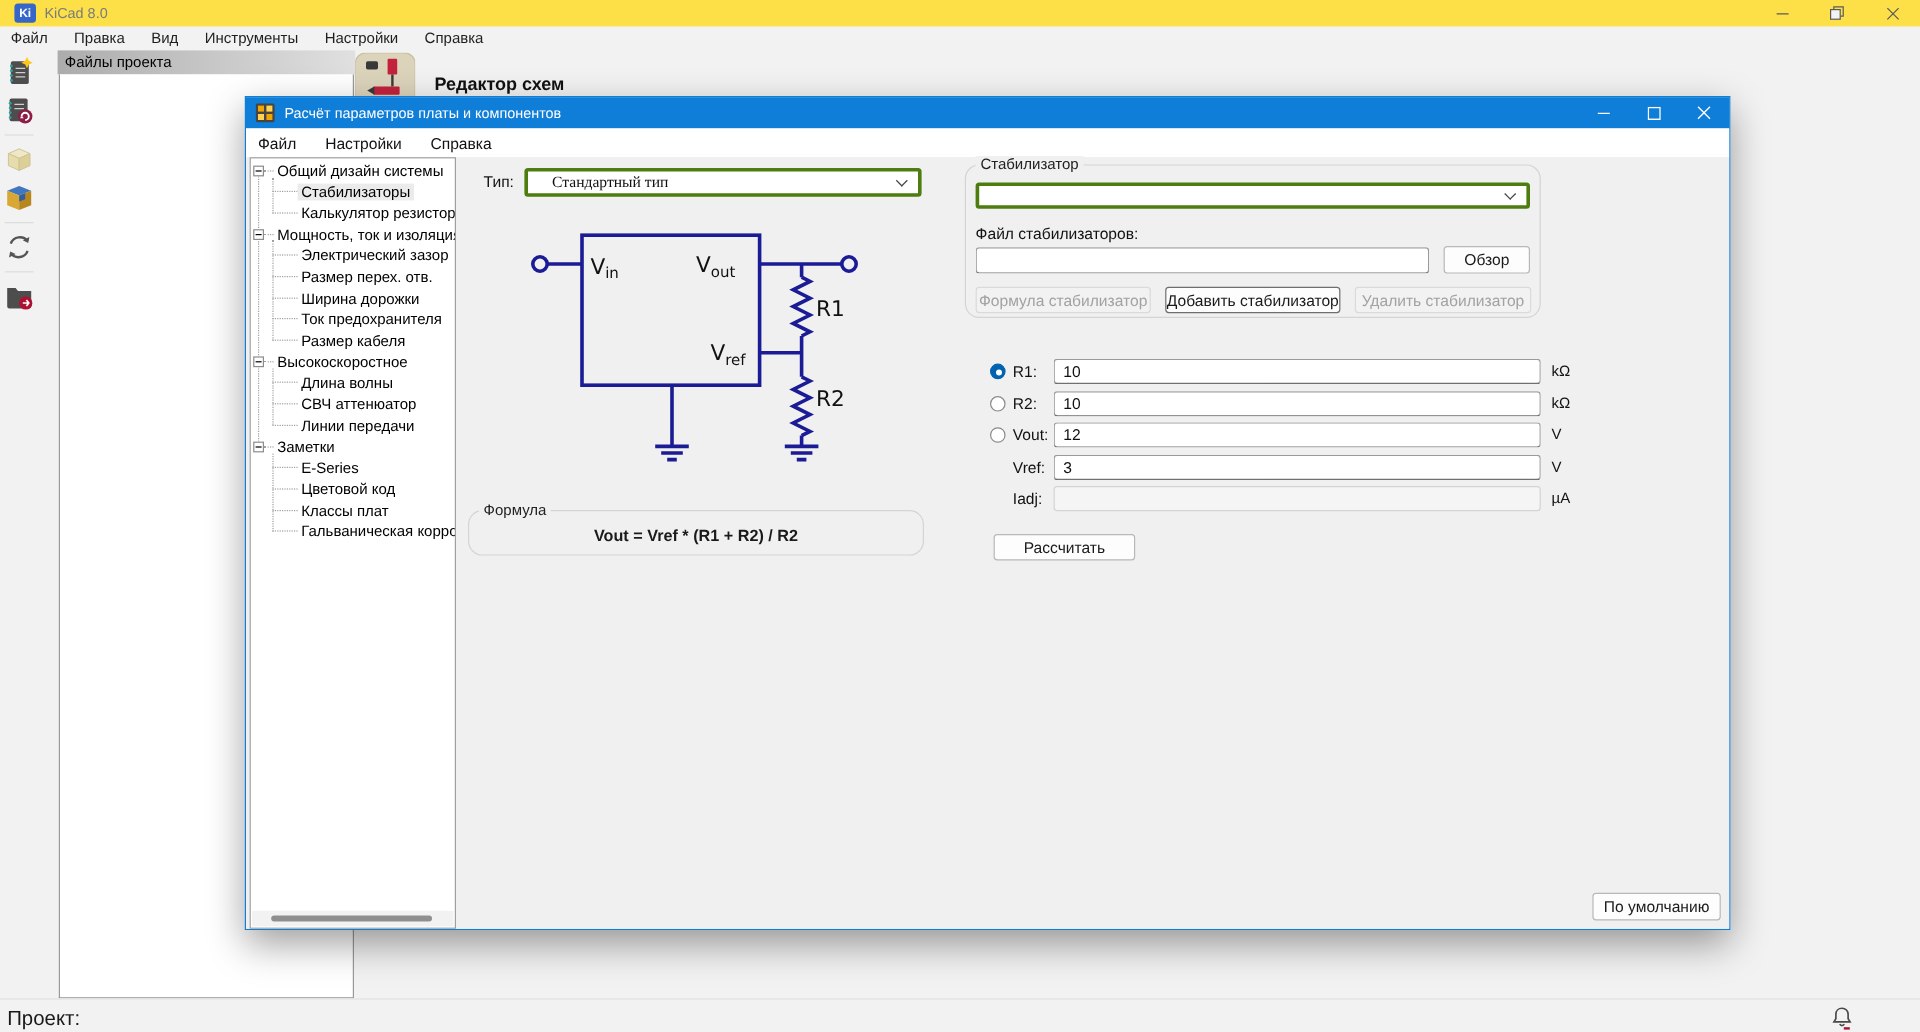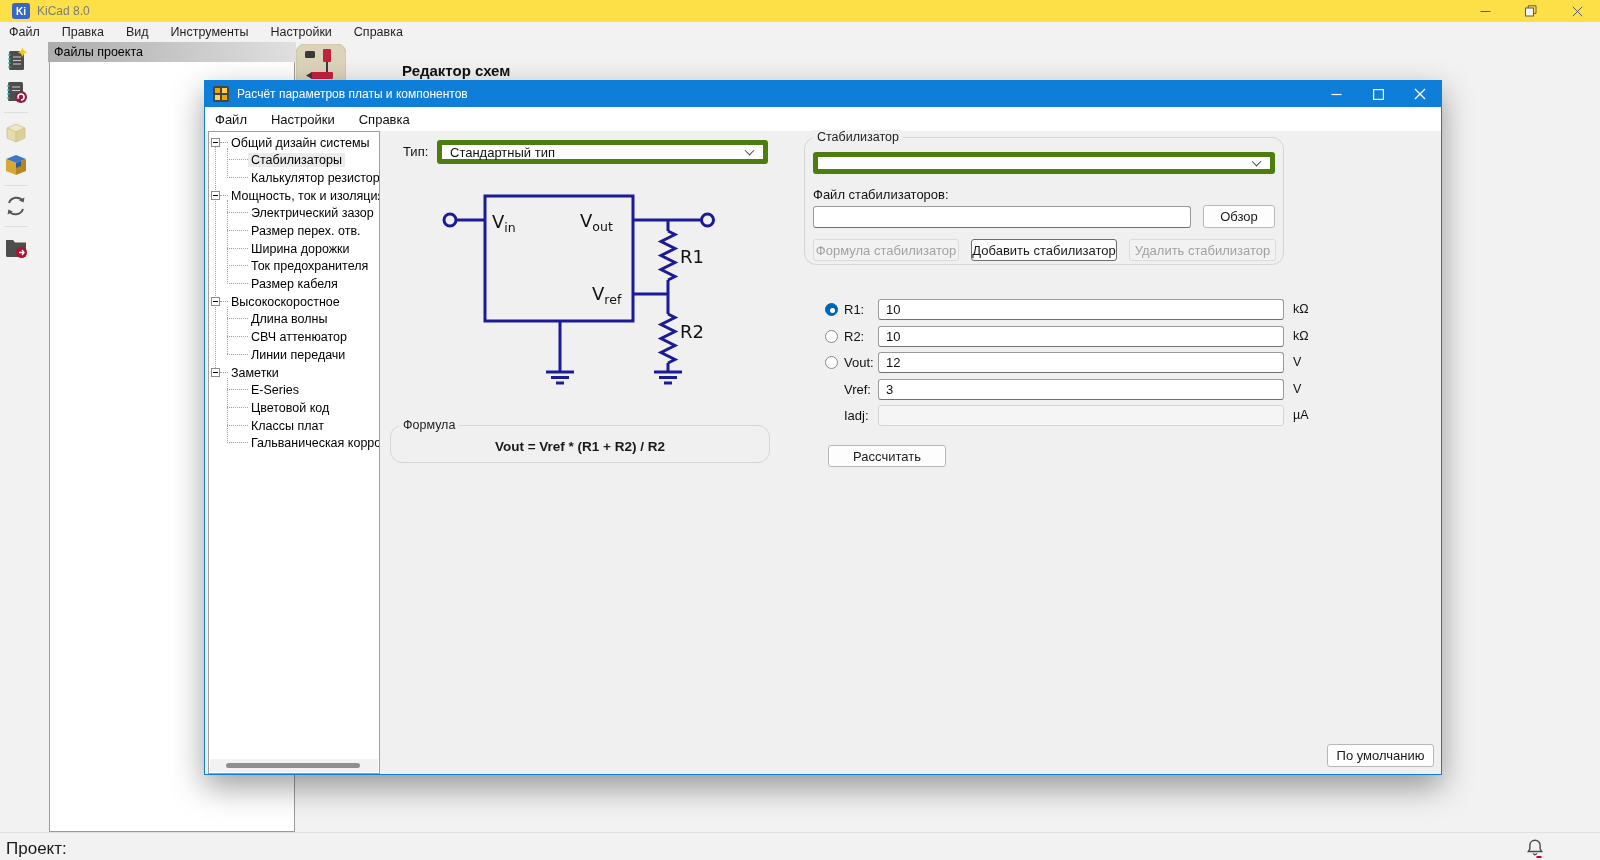--- a/index.html
+++ b/index.html
@@ -20,21 +20,21 @@
 
   .mw-toolbar { position:absolute; left:0; top:44px; width:32px; display:flex; flex-direction:column; align-items:center; }
   .tb-btn { width:28px; height:28px; margin:2px 0; display:flex; align-items:center; justify-content:center; }
   .tb-sep { width:24px; border-top:1px solid #dcdcdc; margin:4px 0; }
 
   .proj-panel { position:absolute; left:48px; top:42px; width:248px; height:790px; }
   .proj-header { height:20px; background:linear-gradient(90deg,#acacac,#e0e0e0); font-size:12.5px; color:#000;
                  display:flex; align-items:center; padding-left:6px; }
   .proj-body { position:absolute; top:20px; left:1px; right:1px; bottom:0; background:#fff; border:1px solid #9a9a9a; border-top:none; }
 
-  .sch-btn { position:absolute; left:296px; top:44px; display:flex; align-items:flex-start;gap:40px; }
+  .sch-btn { position:absolute; left:296px; top:44px; display:flex; align-items:flex-start; }
   .sch-label { font-size:15px; font-weight:bold; color:#111; margin-left:16px; margin-top:18px; }
 
   .statusbar { position:absolute; left:0; top:832px; width:1600px; height:28px; background:#f2f2f2; border-top:1px solid #e2e2e2; }
   .status-label { position:absolute; left:6px; top:6px; font-size:17px; color:#1a1a1a; }
   .bell { position:absolute; left:1524px; top:4px; }
 
   
   .dialog { position:absolute; left:204px; top:80px; width:1238px; height:695px; background:#f0f0f0;
             border:1px solid #0f7ed8; box-shadow:0 12px 30px rgba(0,0,0,.38); }
   .dlg-titlebar { position:absolute; left:0; top:0; right:0; height:26px; background:#0f7ed8; display:flex; align-items:center; }
@@ -59,22 +59,22 @@
   .expander::after { content:""; position:absolute; left:1px; right:1px; top:3px; border-top:1px solid #000; }
   .rtick { width:8px; border-top:1px dotted #a0a0a0; flex:none; }
   .ctick { width:21px; border-top:1px dotted #a0a0a0; flex:none; }
   .tlabel { padding:0 3px; }
   .tlabel.sel { background:#ebebeb; }
   .vline { position:absolute; width:0; border-left:1px dotted #a0a0a0; }
   .hscroll { position:absolute; left:1px; right:1px; bottom:1px; height:13px; background:#f2f2f2; }
   .hthumb { position:absolute; left:16px; top:4px; width:134px; height:5px; background:#8f8f8f; border-radius:3px; }
 
   
-  .combo { position:absolute; background:#fff; border:5px solid #4d7c0f; border-radius:3px; display:flex; align-items:center;
-           padding:0 8px; font-size:13px; color:#111; }
+  .combo { position:absolute; background:#fff; border:3px solid #4d7c0f; border-radius:3px; display:flex; align-items:center;
+           padding:0 20px; font-size:13px; color:#111;font-family:Liberation Serif, serif; }
   .chev { position:absolute; right:10px; top:50%; width:7px; height:7px; border-right:1.4px solid #444; border-bottom:1.4px solid #444;
           transform:translateY(-70%) rotate(45deg); }
   .tinput { position:absolute; background:#fff; border:1px solid #9a9a9a; border-bottom-color:#707070; border-radius:3px;
             font-size:13px; color:#111; padding:0 7px; font-family:"Liberation Sans",sans-serif; }
   .tinput:disabled { background:#f5f5f5; border:1px solid #d4d4d4; }
   .btn { position:absolute; background:#fdfdfd; border:1px solid #b8b8b8; border-radius:3px; font-size:13px; color:#1a1a1a;
          display:flex; align-items:center; justify-content:center; font-family:"Liberation Sans",sans-serif; }
   .btn.default { border-color:#6e6e6e; }
   .btn:disabled { color:#a2a2a2; background:#f2f2f2; border-color:#dadada; }
   .lbl { position:absolute; font-size:13px; color:#111; }

